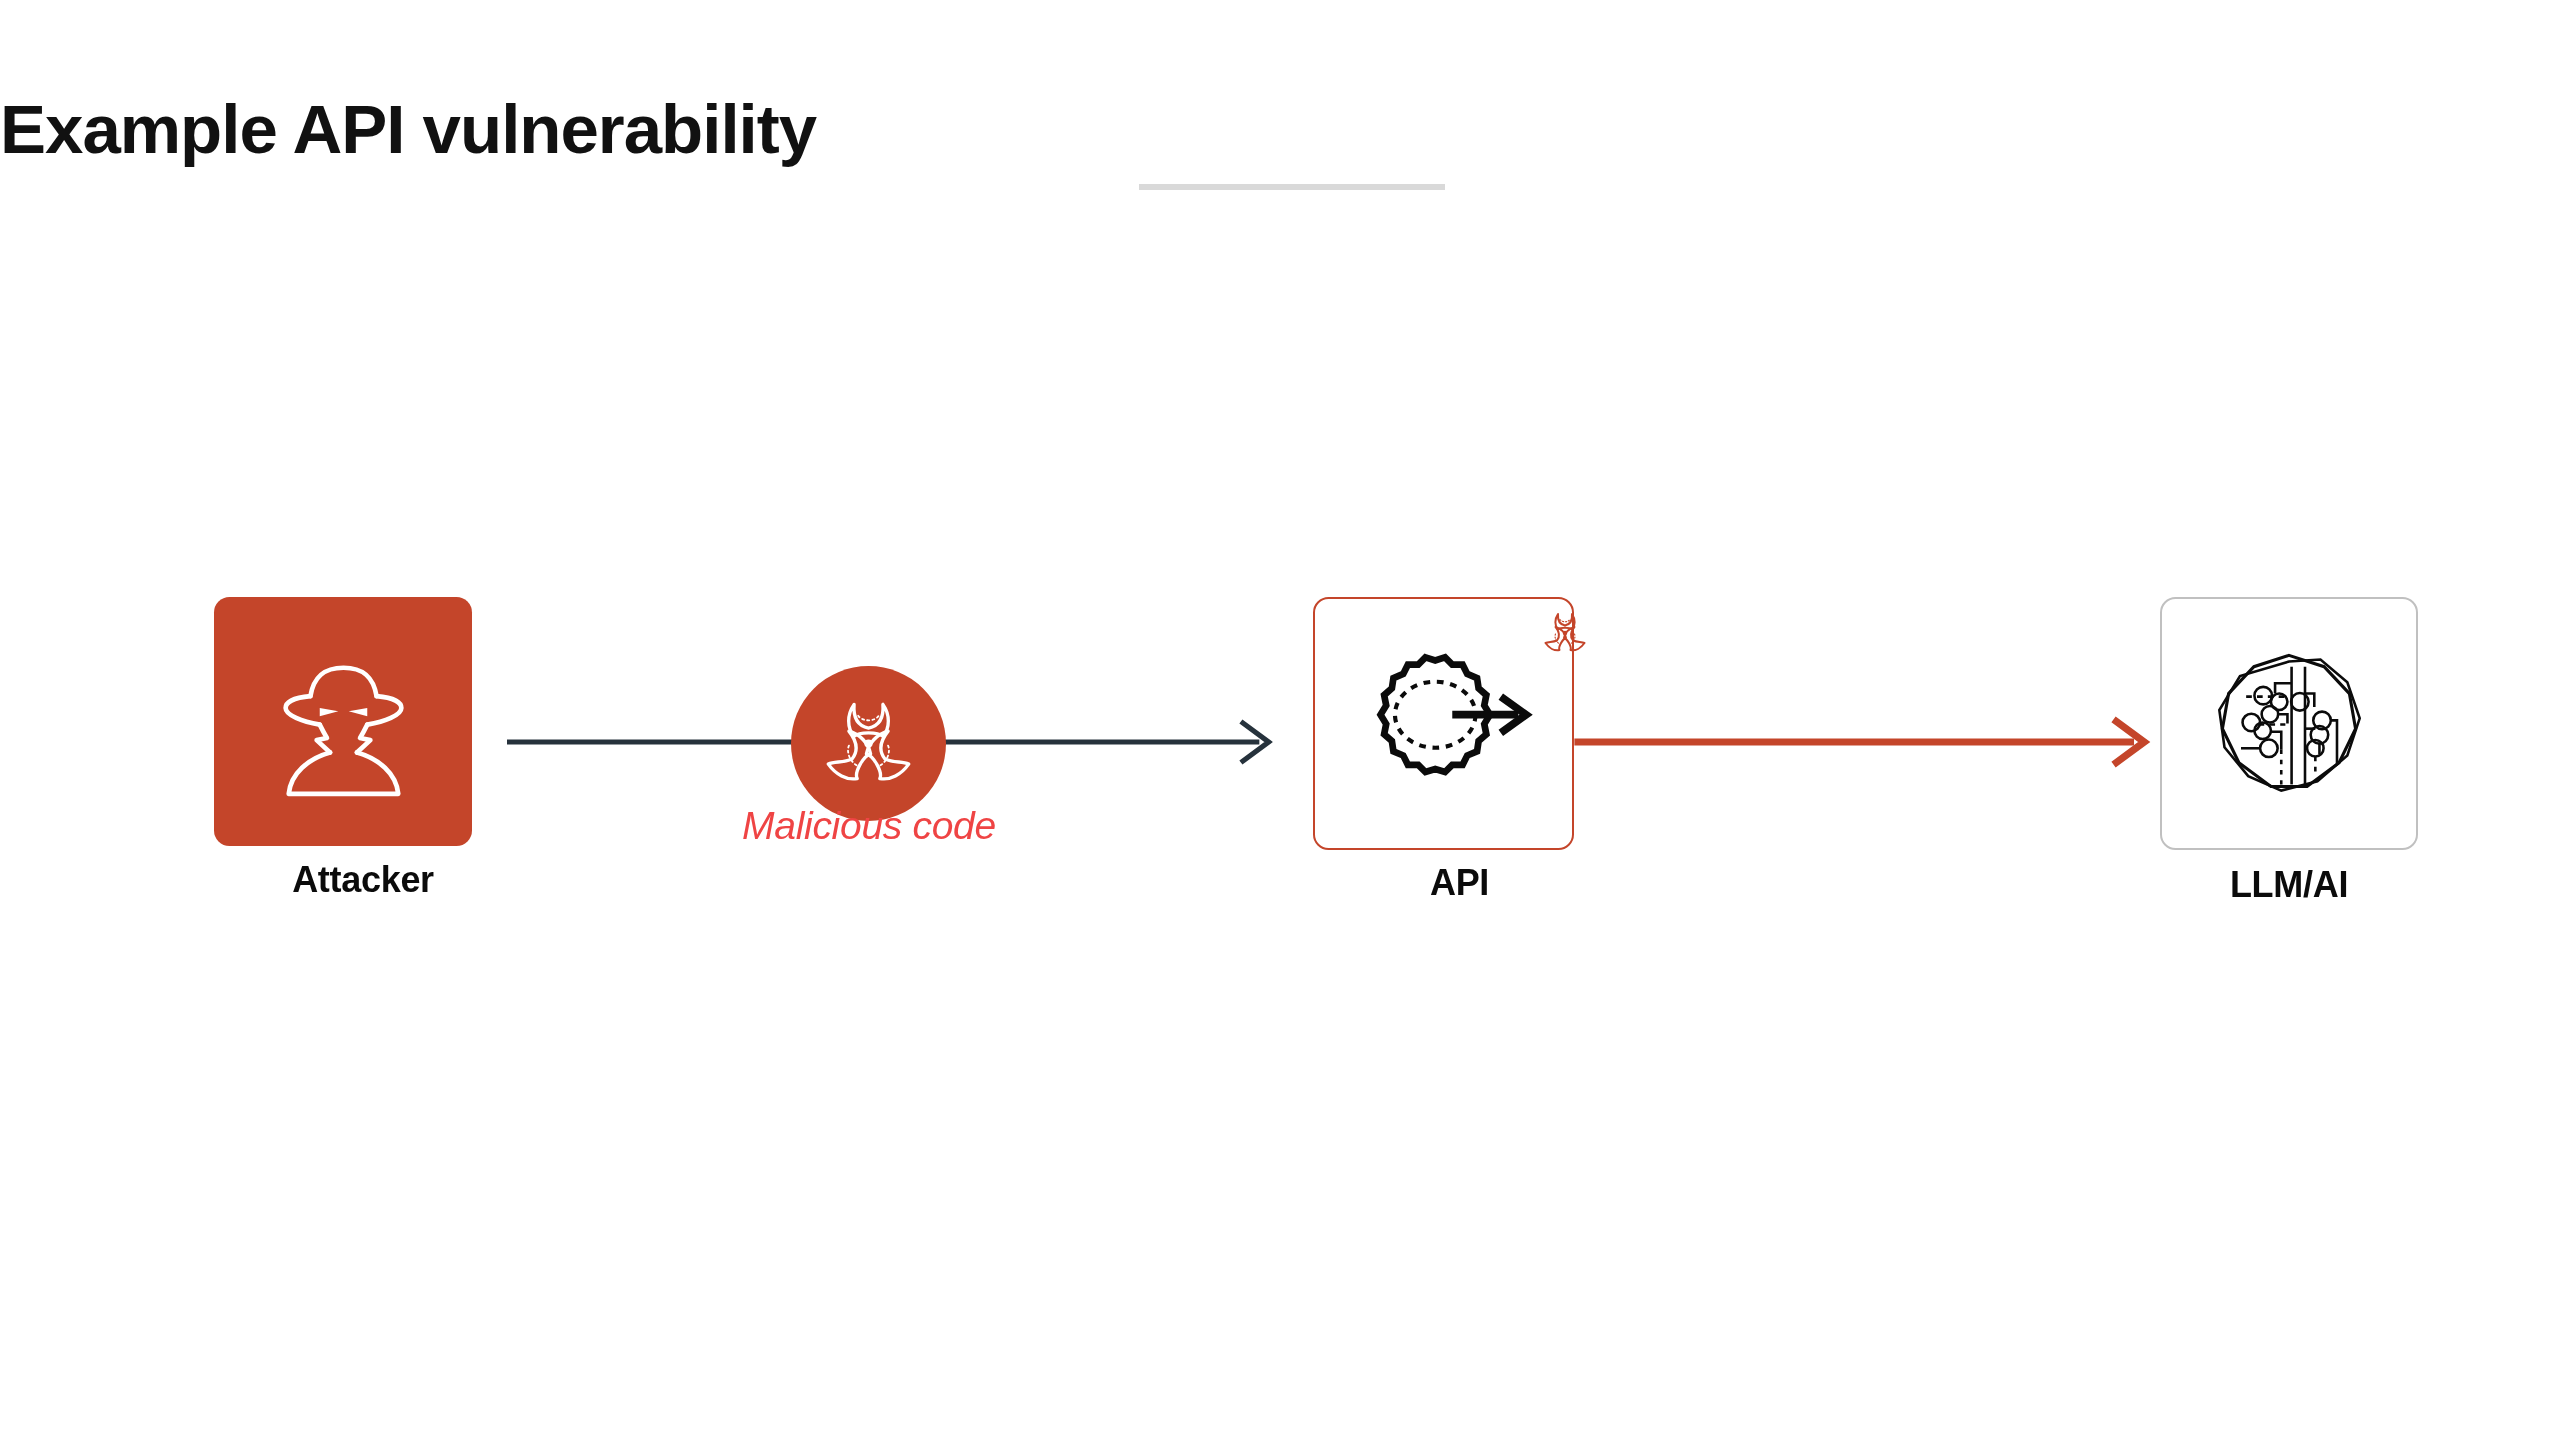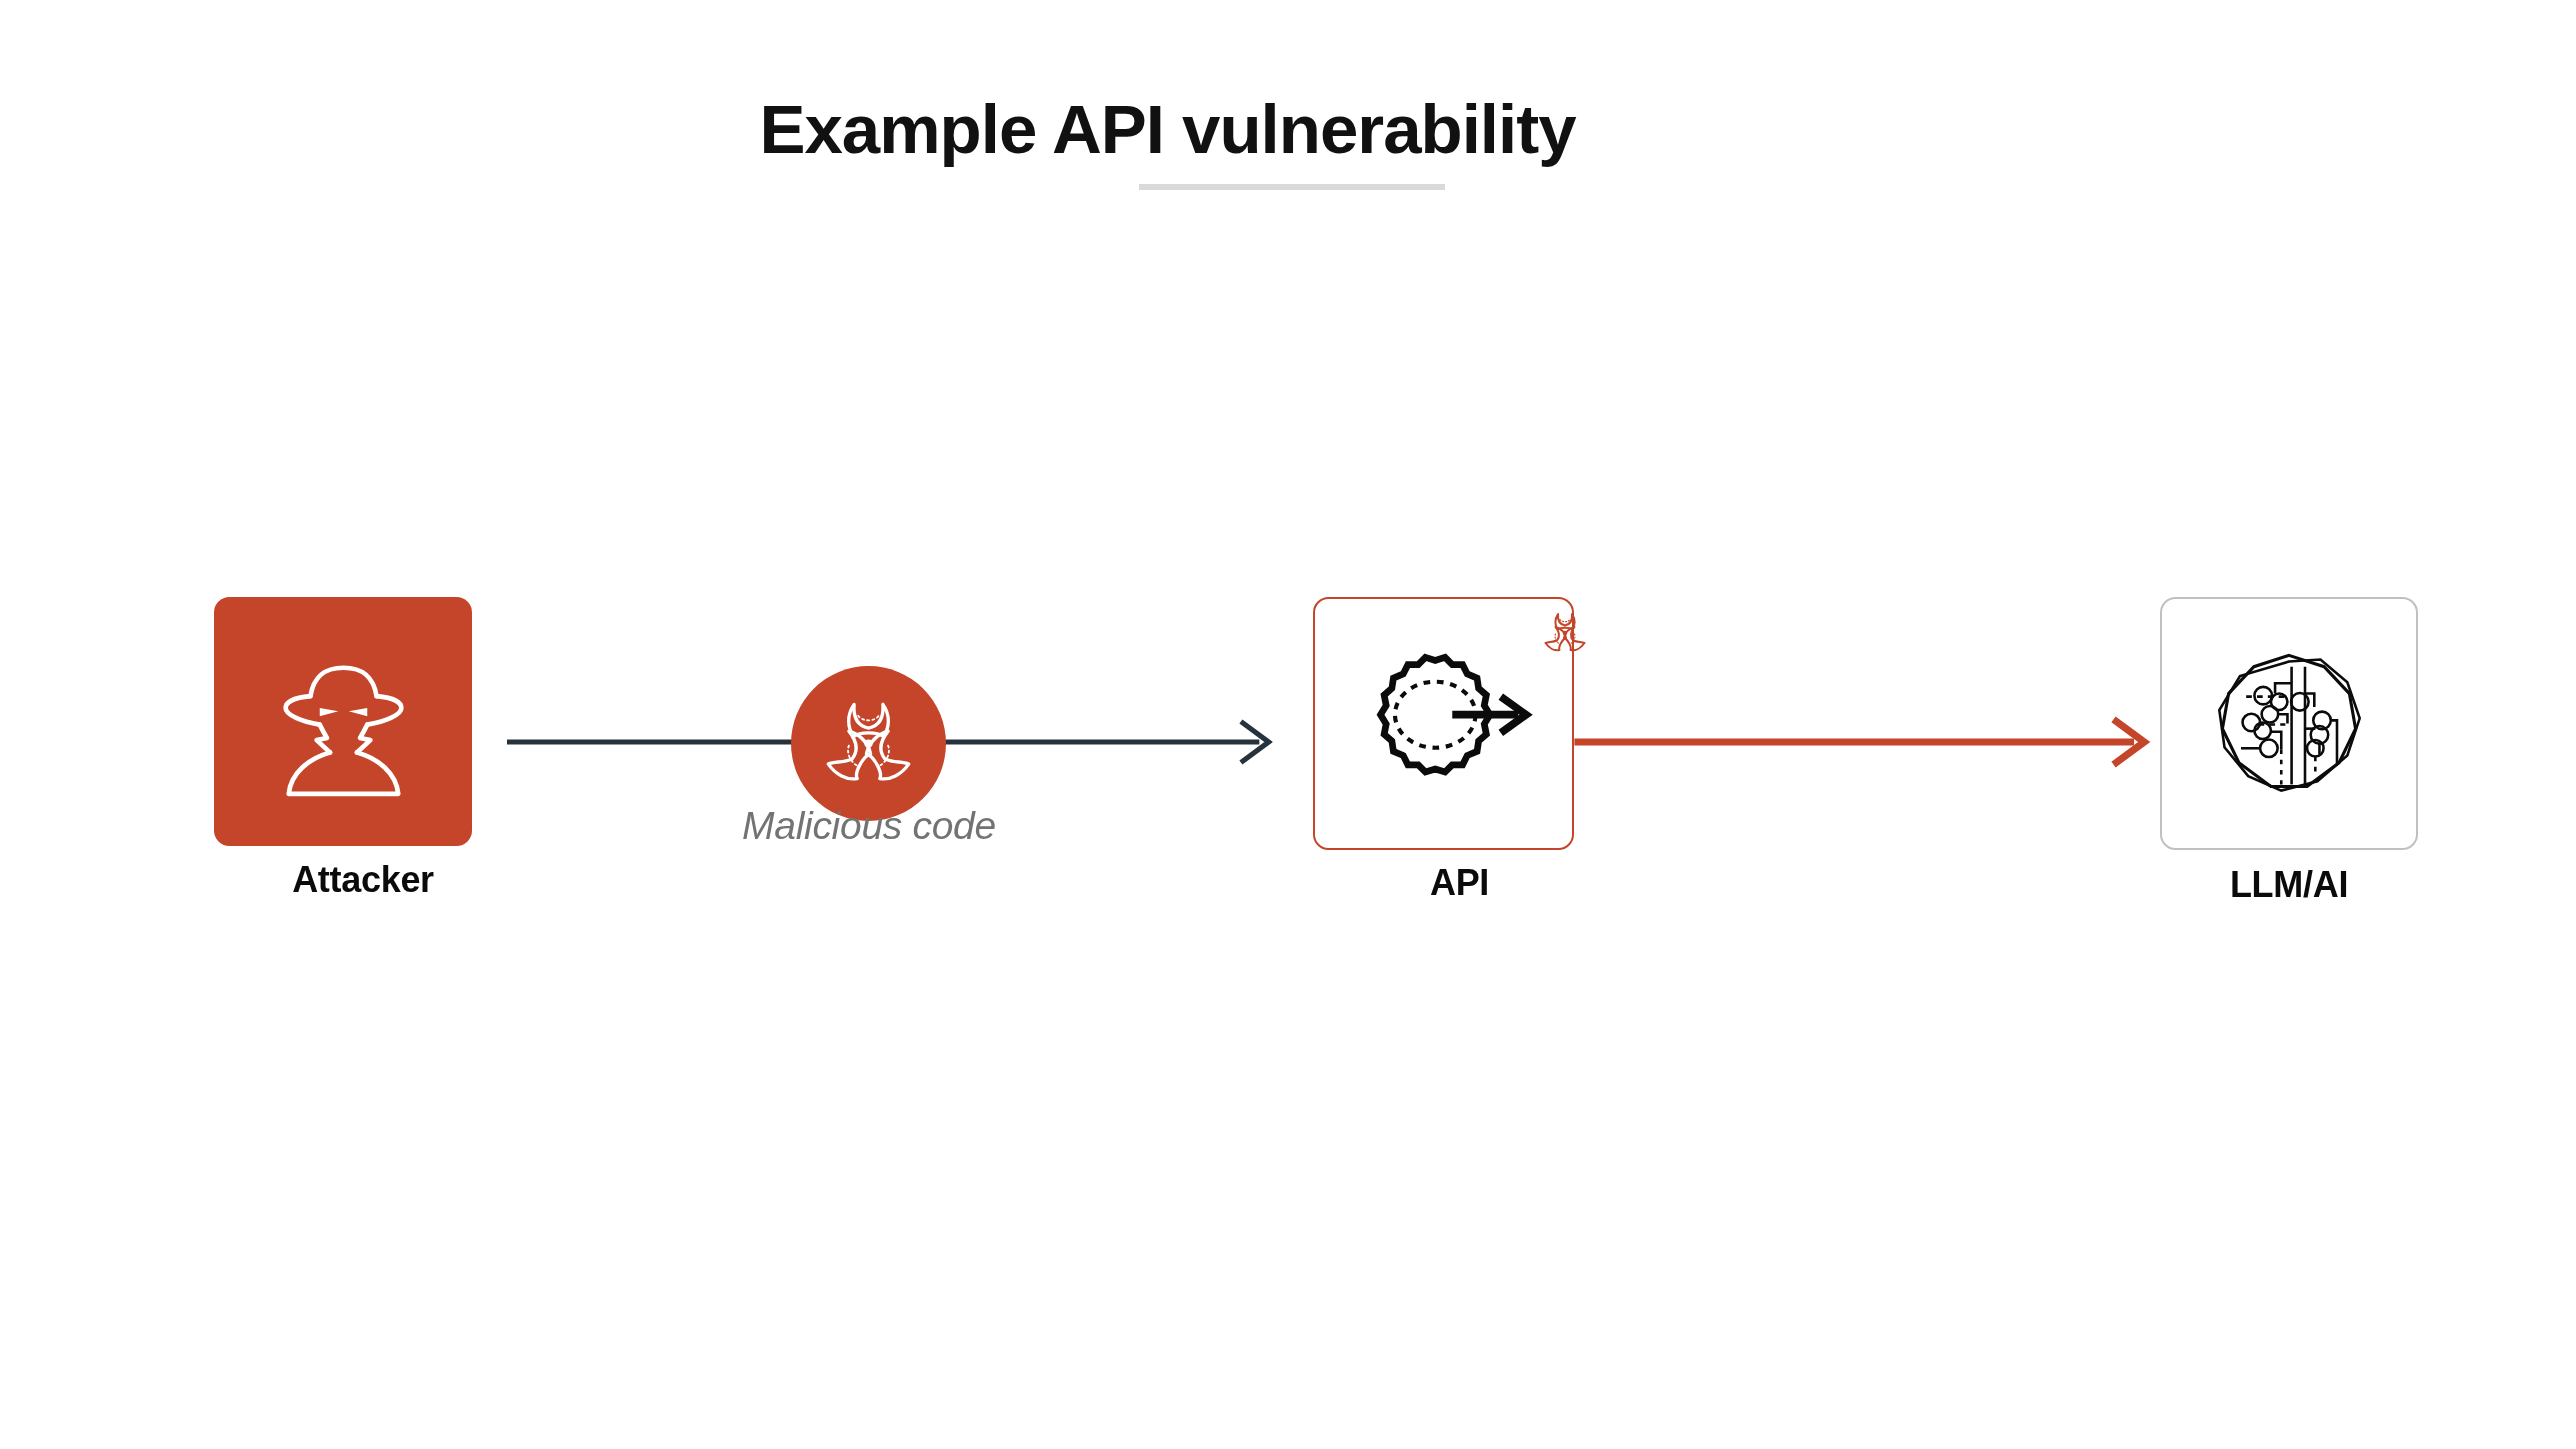--- a/index.html
+++ b/index.html
@@ -22,21 +22,21 @@
     left: 0;
     top: 0;
     width: 2576px;
     text-align: center;
   }
   #page-title {
     position: absolute;
     left: 0;
     top: 49px;
     width: 2335px;
-    text-align: center;
+    text-align: left;
     font-size: 69px;
     font-weight: 700;
     letter-spacing: -1px;
     color: #111111;
     line-height: 1.0;
     white-space: nowrap;
   }
   #title-divider {
     position: absolute;
     left: 1139px;
@@ -142,21 +142,21 @@
   }
   #malicious-label {
     position: absolute;
     left: 869px;
     top: 804px;
     transform: translateX(-50%);
     white-space: nowrap;
     font-size: 39px;
     font-style: italic;
     font-weight: 400;
-    color: #737373;
+    color: #ef4444;
     letter-spacing: -0.3px;
   }
 
   .icon-svg { display: block; }
 </style>
 </head>
 <body>
 
 <div id="title-block">
   <h1 id="page-title">Example API vulnerability</h1>

